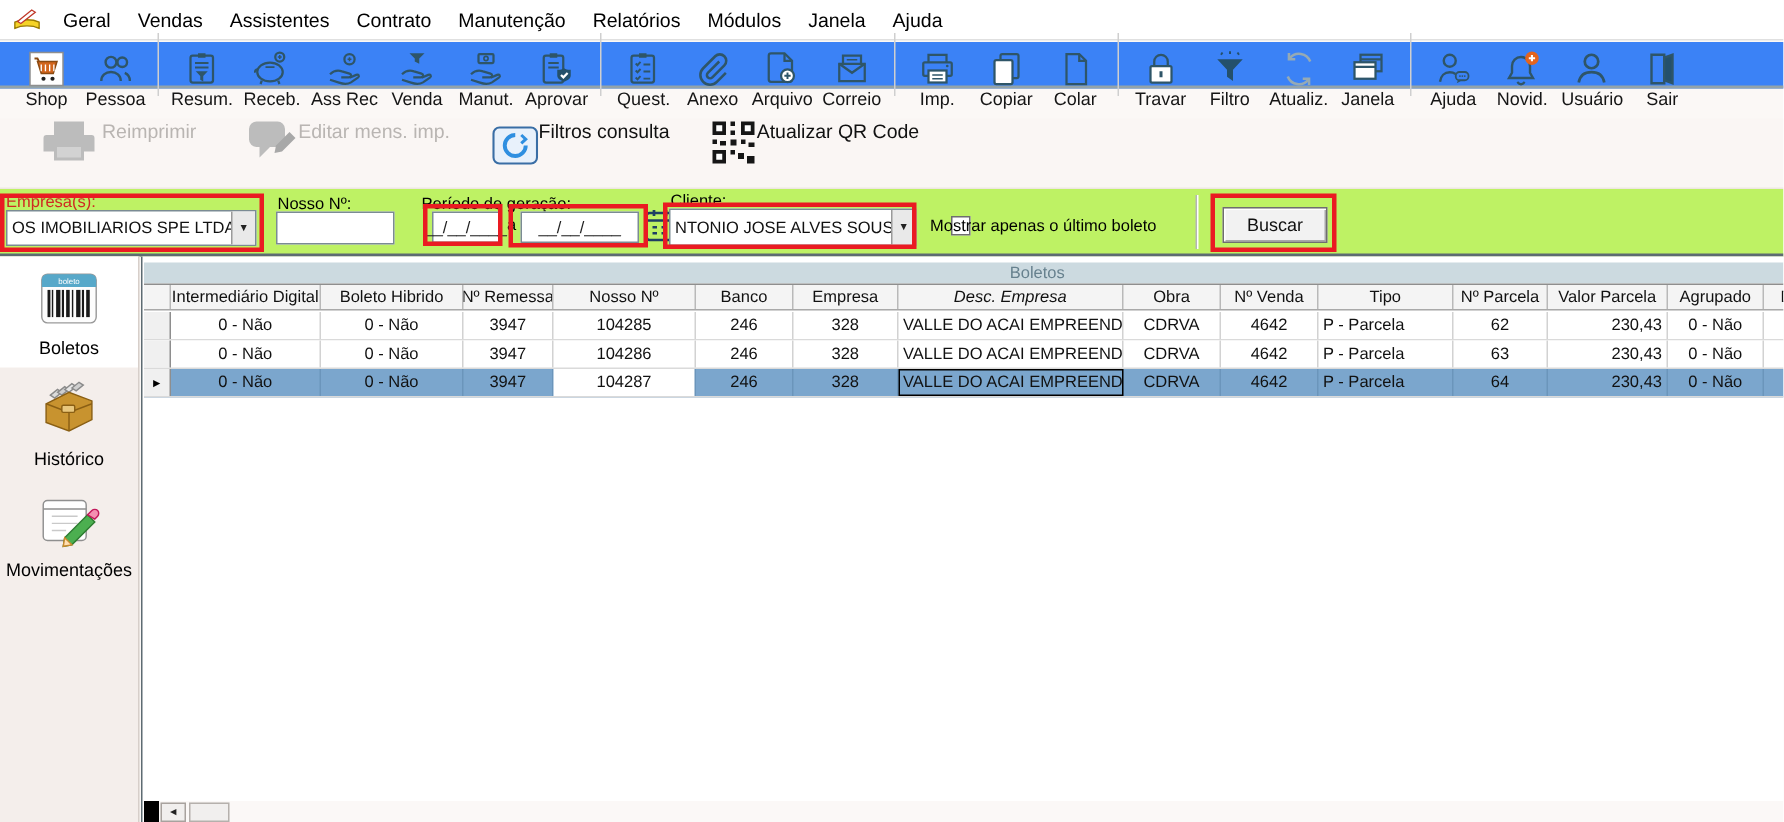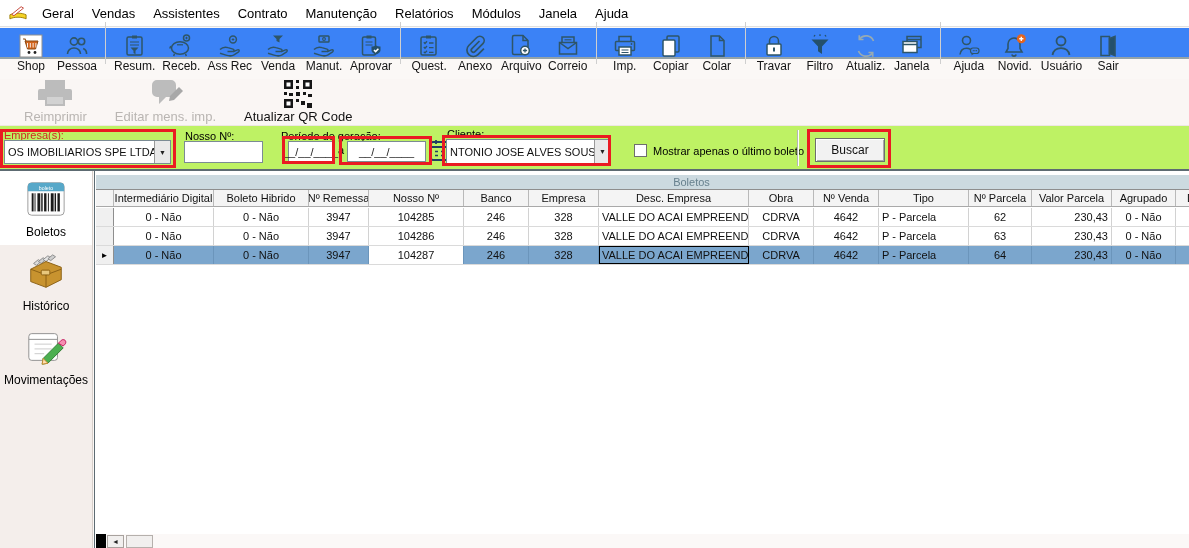--- a/index.html
+++ b/index.html
@@ -14,21 +14,21 @@
 
   
   #toolbar { position:absolute; left:0; top:28px; width:100%; height:31px; background:#3b82f6; border-bottom:2px solid #93a3a9; display:flex; align-items:flex-start; padding-left:8px; }
   .tb-btn { display:flex; flex-direction:column; align-items:center; justify-content:flex-end; min-width:46px; height:46px; padding:1px 3px; cursor:default; }
   .tb-btn .ic { height:28px; display:flex; align-items:flex-end; }
   .tb-btn .lbl { font-size:12px; color:#151515; white-space:nowrap; line-height:14px; }
   .tb-sep { width:1px; height:42px; background:#cfcfcf; margin:0 5px; align-self:center; }
 
   
   #subtoolbar { position:absolute; left:0; top:79px; width:100%; height:47px; background:#faf6f4; border-bottom:1px solid #eee7e2; display:flex; align-items:center; padding-left:10px; }
-  .sub-btn { display:flex; flex-direction:column; align-items:center; justify-content:flex-end; height:44px; padding:0 14px; cursor:default; }
+  .sub-btn { display:flex; flex-direction:row; align-items:flex-start; justify-content:flex-end; height:44px; padding:0 14px; cursor:default; }
   .sub-btn .ic { height:30px; display:flex; align-items:flex-end; }
   .sub-btn .lbl { font-size:13px; color:#111; white-space:nowrap; line-height:15px; }
   .sub-btn.disabled .lbl { color:#b9b5b2; }
 
   
   #filterbar { position:absolute; left:0; top:126px; width:100%; height:45px; background:#bef264; border-bottom:2px solid #5d6b72; }
   .flabel { position:absolute; font-size:11px; color:#000; white-space:nowrap; }
   .flabel.req { color:#cf2a22; }
   .combo { position:absolute; background:#fff; border:1px solid #7b8b94; display:flex; align-items:center; }
   .combo .val { flex:1; font-size:11px; padding:0 3px; white-space:nowrap; overflow:hidden; }
@@ -356,20 +356,30 @@
         <span class="lbl">Reimprimir</span>
       </div>
       <div class="sub-btn disabled">
         <span class="ic">
           <svg width="40" height="34" viewBox="0 0 40 34">
             <path d="M12 5h14a5 5 0 015 5v7a5 5 0 01-5 5h-5l-7 7v-7h-2a5 5 0 01-5-5v-7a5 5 0 015-5z" fill="#bcbcbc"></path>
             <path d="M25 21l9-9 4 4-9 9-5 1z" fill="#a8a8a8"></path>
           </svg>
         </span>
         <span class="lbl">Editar mens. imp.</span>
+      </div>
+      <div class="sub-btn">
+        <span class="ic">
+          <svg width="31" height="26" viewBox="0 0 31 26">
+            <rect x="1" y="1" width="29" height="24" rx="4" fill="#e8f1fb" stroke="#3a6ea5" stroke-width="1.4"></rect>
+            <path d="M15.5 6a7 7 0 107 7" fill="none" stroke="#2f8fe0" stroke-width="2.6"></path>
+            <path d="M19.5 6l3 2.8-3 2.8" fill="none" stroke="#2f8fe0" stroke-width="2"></path>
+          </svg>
+        </span>
+        <span class="lbl">Filtros consulta</span>
       </div>
       <div class="sub-btn">
         <span class="ic">
           <svg width="30" height="30" viewBox="0 0 30 30" fill="#161616">
             <rect x="1" y="1" width="9" height="9"></rect>
             <rect x="3.5" y="3.5" width="4" height="4" fill="#fff"></rect>
             <rect x="20" y="1" width="9" height="9"></rect>
             <rect x="22.5" y="3.5" width="4" height="4" fill="#fff"></rect>
             <rect x="1" y="20" width="9" height="9"></rect>
             <rect x="3.5" y="22.5" width="4" height="4" fill="#fff"></rect>
@@ -409,21 +419,21 @@
           <path d="M6 13.5h3M12 13.5h3M6 17.5h3M12 17.5h3" stroke-width="1.6"></path>
         </svg></span>
 
     <span class="flabel" style="left:447px; top:2px;">Cliente:</span>
     <div class="combo" style="left:446px; top:13px; width:165px; height:25px;">
       <span class="val">NTONIO JOSE ALVES SOUSA</span>
       <span class="dd">▼</span>
     </div>
 
     <span class="cb" style="left:634px; top:18px;"></span>
-    <span class="flabel" style="left:653px; top:19px;">Mostrar apenas o último boleto</span>
+    <span class="flabel" style="left:620px; top:19px;">Mostrar apenas o último boleto</span>
 
     <span class="vsep" style="left:797px; top:4px; height:36px;"></span>
     <div class="pushbtn" style="left:815px; top:12px; width:70px; height:24px;">Buscar</div>
   </div>
 
   <div class="anno" style="left:0px;   top:129px; width:176px; height:39px;"></div>
   <div class="anno" style="left:282px; top:136px; width:53px;  height:28px;"></div>
   <div class="anno" style="left:339px; top:136px; width:93px;  height:29px;"></div>
   <div class="anno" style="left:442px; top:135px; width:169px; height:31px;"></div>
   <div class="anno" style="left:807px; top:129px; width:84px;  height:39px;"></div>
@@ -478,21 +488,21 @@
   <div id="main">
     <div id="grid-title">Boletos</div>
     <div id="grid-header">
         <div class="gh-cell" style="width: 18px;"></div>
         <div class="gh-cell" style="width: 100px;">Intermediário Digital</div>
         <div class="gh-cell" style="width: 95px;">Boleto Hibrido</div>
         <div class="gh-cell" style="width: 60px;">Nº Remessa</div>
         <div class="gh-cell" style="width: 95px;">Nosso Nº</div>
         <div class="gh-cell" style="width: 65px;">Banco</div>
         <div class="gh-cell" style="width: 70px;">Empresa</div>
-        <div class="gh-cell" style="width: 150px;">Desc. Empresa</div>
+        <div class="gh-cell" style="width: 150px; font-style: italic;">Desc. Empresa</div>
         <div class="gh-cell" style="width: 65px;">Obra</div>
         <div class="gh-cell" style="width: 65px;">Nº Venda</div>
         <div class="gh-cell" style="width: 90px;">Tipo</div>
         <div class="gh-cell" style="width: 63px;">Nº Parcela</div>
         <div class="gh-cell" style="width: 80px;">Valor Parcela</div>
         <div class="gh-cell" style="width: 64px;">Agrupado</div>
         <div class="gh-cell" style="width: 40px;">Dat</div>
       </div>
     <div id="grid-rows">
         <div class="grow">

